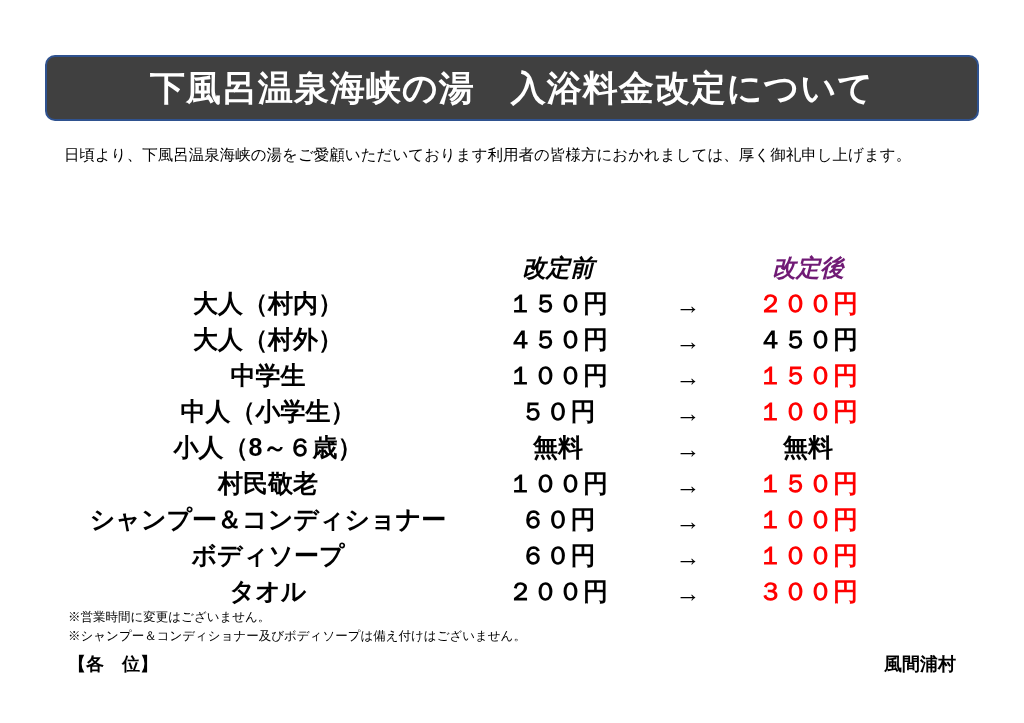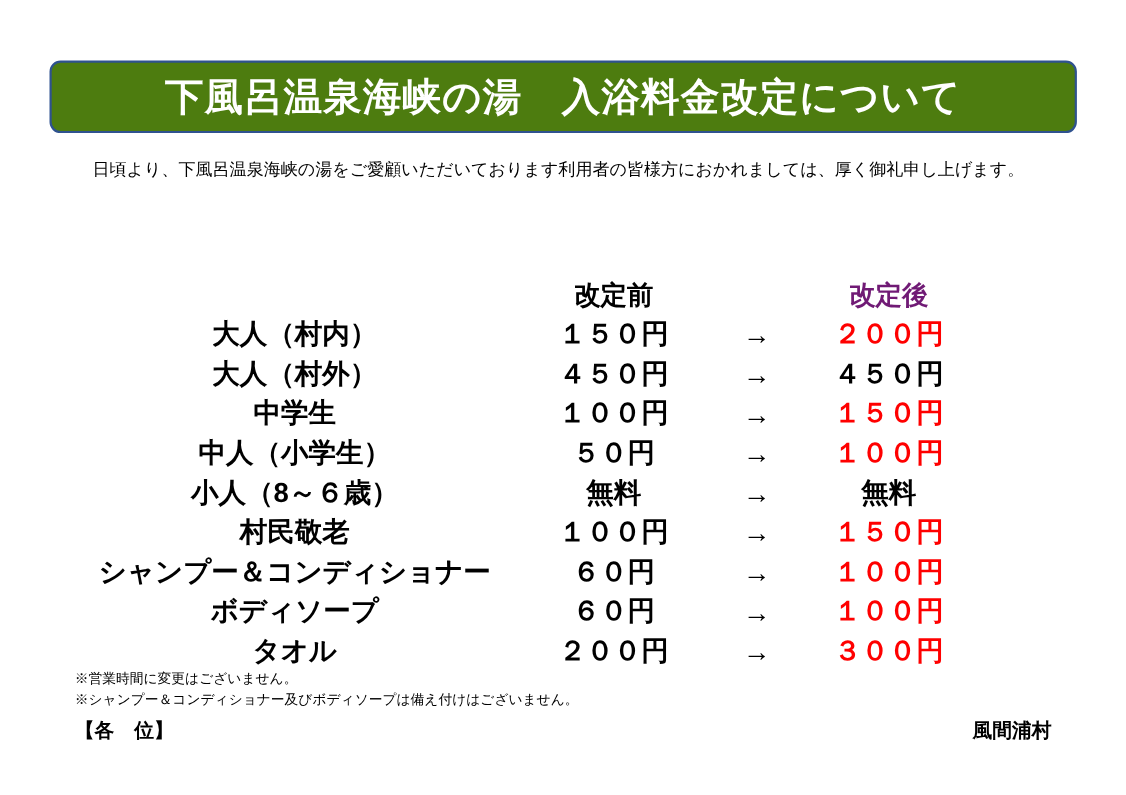--- a/index.html
+++ b/index.html
@@ -20,38 +20,38 @@
     height: 723px;
     box-sizing: border-box;
   }
   
   .title-banner {
     position: absolute;
     left: 45px;
     top: 55px;
     width: 930px;
     height: 62px;
-    background: #4d7c0f;
+    background: #404040;
     border: 2px solid #2f528f;
     border-radius: 10px;
     display: flex;
     align-items: center;
     justify-content: center;
   }
   .title-text {
     color: #ffffff;
     font-size: 35px;
     font-weight: bold;
     letter-spacing: 1px;
     white-space: pre;
   }
   
   .intro {
     position: absolute;
-    left: 84px;
+    left: 64px;
     top: 145px;
     width: 890px;
   }
   .intro p {
     margin: 0 0 16px 0;
     font-size: 15.5px;
     line-height: 1.25;
     white-space: pre;
   }
   
@@ -72,20 +72,21 @@
   table.price col.c-new   { width: 160px; }
 
   table.price th, table.price td {
     padding: 0;
     vertical-align: bottom;
   }
   .head-row th {
     font-size: 24px;
     font-weight: bold;
     padding-bottom: 4px;
+    font-style: italic;
   }
   .head-old  { text-align: center; color: #000000; }
   .head-new  { text-align: center; color: #701a75; }
   .head-blank { }
 
   .price tbody tr td {
     height: 36px;
     font-size: 25px;
     font-weight: bold;
     white-space: pre;

